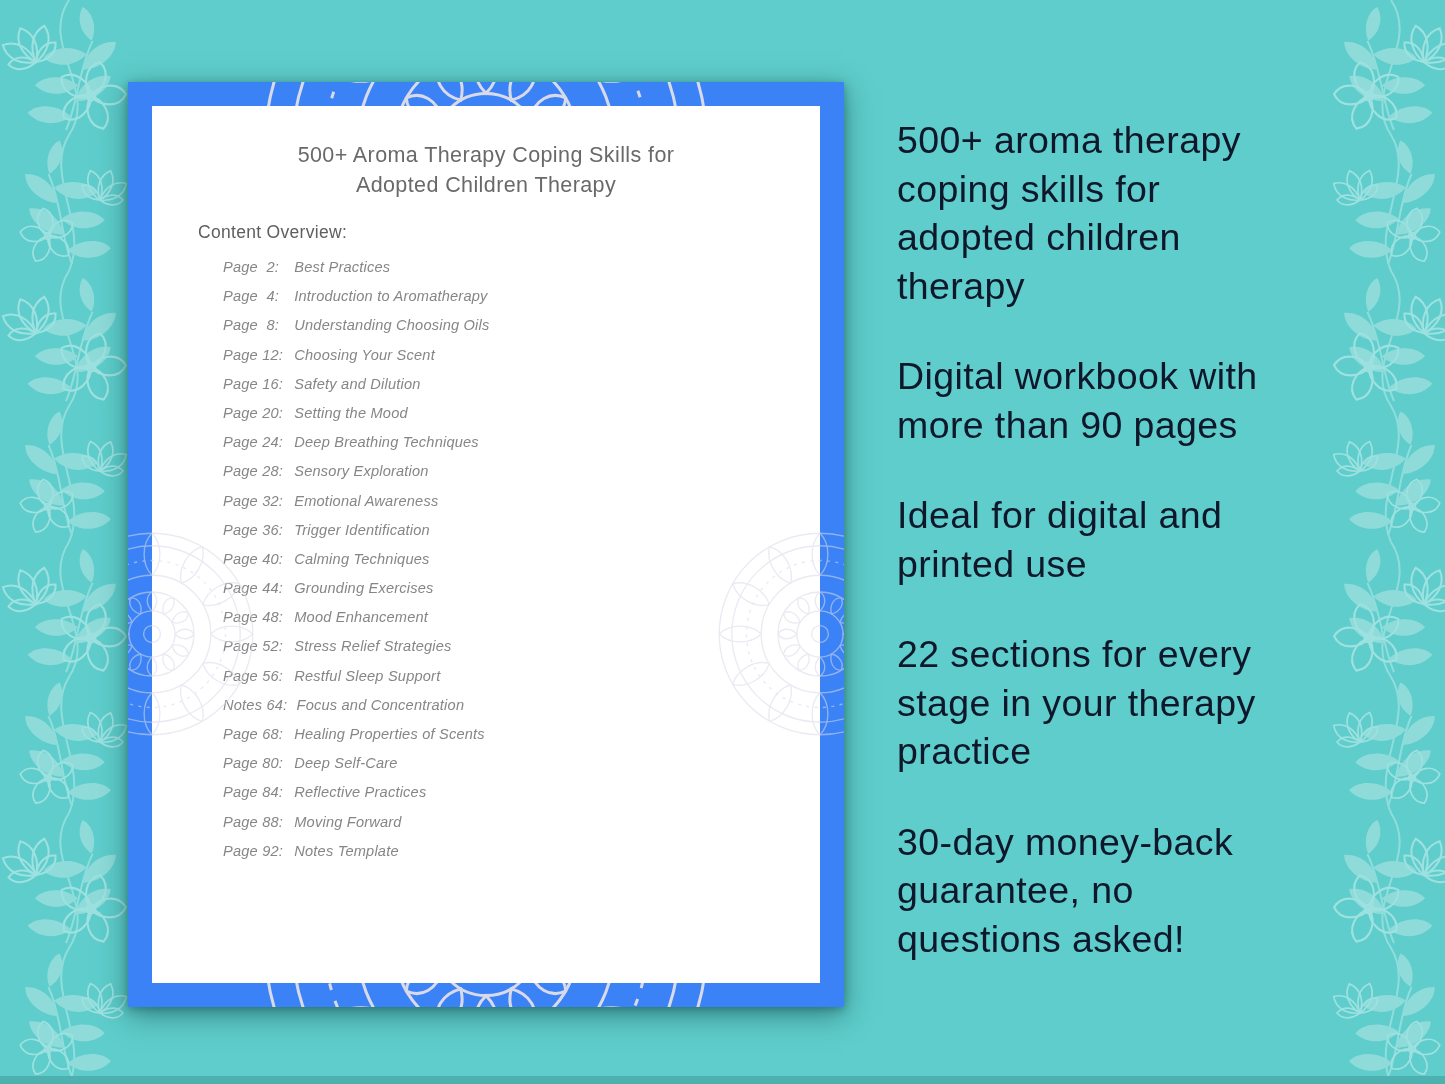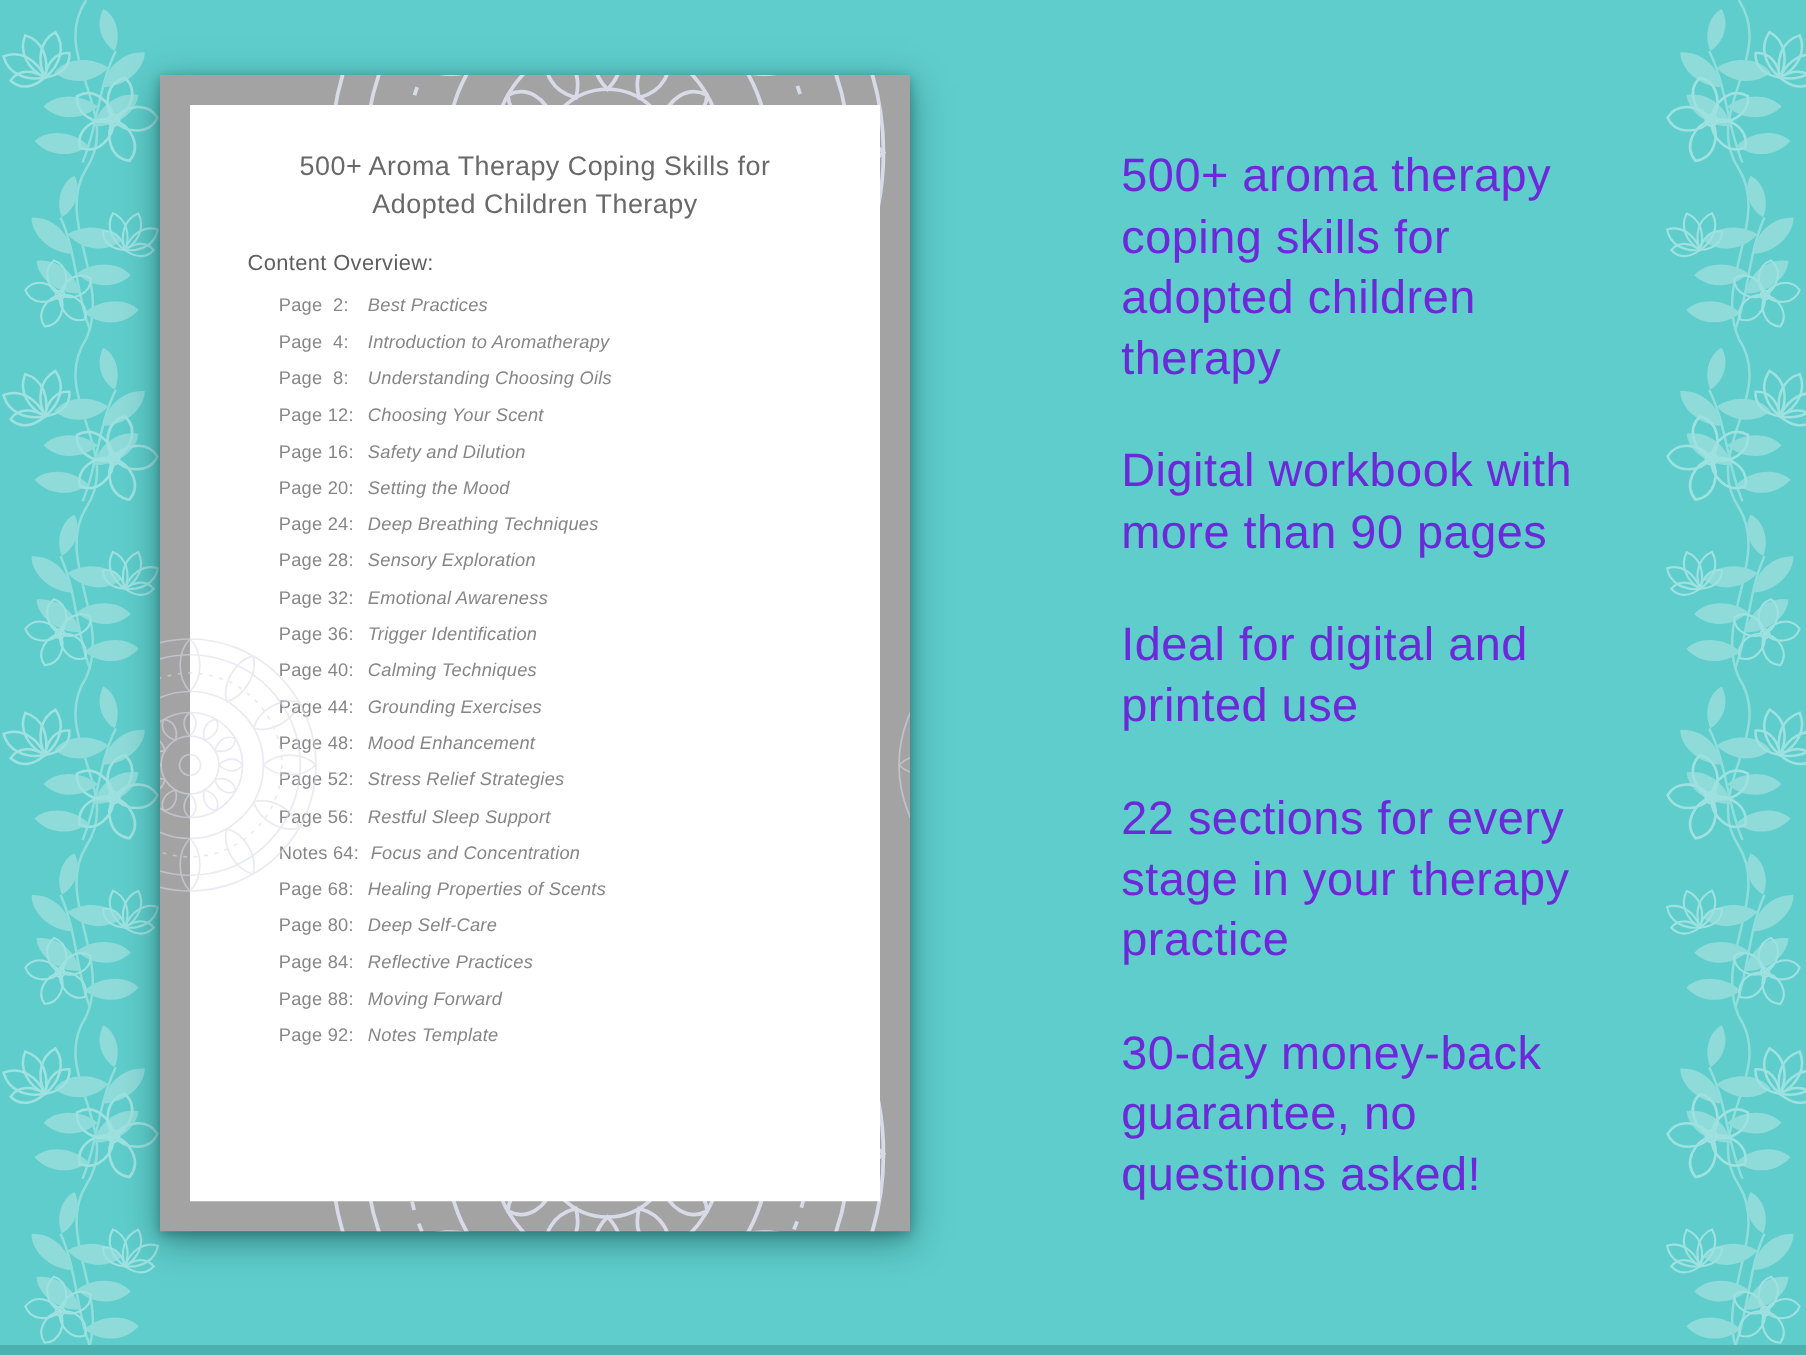--- a/index.html
+++ b/index.html
@@ -13,22 +13,22 @@
   
   .vine{position:absolute;top:0;pointer-events:none;}
   .vine-left{left:-6px;}
   .vine-right{right:-6px;transform:scaleX(-1);}
   .st{stroke:#90dedc;stroke-width:2;fill:none;}
   .leaf{fill:#8edbda;stroke:none;}
   .outl{stroke:#9de1e0;stroke-width:1.7;fill:none;}
 
   
   .doc{
-    position:absolute;left:128px;top:60px;width:600px;height:925px;
-    background:#a3a3a3;
+    position:absolute;left:128px;top:82px;width:716px;height:925px;
+    background:#3b82f6;
     box-shadow:0 8px 26px rgba(10,60,60,.5), 0 2px 8px rgba(10,60,60,.35);
     overflow:hidden;
   }
   .mandala{position:absolute;pointer-events:none;}
   .mandala-under{z-index:0;}
   .mandala-over{z-index:2;opacity:.55;}
   .mstroke{fill:none;stroke:#d9dae8;stroke-width:1.3;}
 
   .paper{
     position:absolute;left:24px;top:24px;right:24px;bottom:24px;
@@ -44,27 +44,27 @@
     margin:22px 0 0 46px;
     font-size:17.5px;color:#5f5f5f;letter-spacing:.3px;
   }
   .toc-list{
     list-style:none;margin:16px 0 0 71px;padding:0;
   }
   .toc-list li{
     height:29.2px;
     font-size:14.6px;color:#868686;letter-spacing:.2px;
   }
-  .pg{white-space:pre;display:inline-block;min-width:62px;}
+  .pg{white-space:pre;display:inline-block;min-width:62px;font-style:italic;}
   .tt{padding-left:5px;font-style:italic;}
 
   
   .benefits{
     position:absolute;left:897px;top:116px;width:432px;
-    color:#6d28d9;
+    color:#0f172a;
   }
   .benefits p{
     margin:0 0 42px 0;
     font-size:37.5px;line-height:48.5px;font-weight:300;
     letter-spacing:.4px;white-space:pre-line;
   }
   .bottom-edge{
     position:absolute;left:0;bottom:0;width:100%;height:8px;
     background:#4db1b0;z-index:3;
   }

